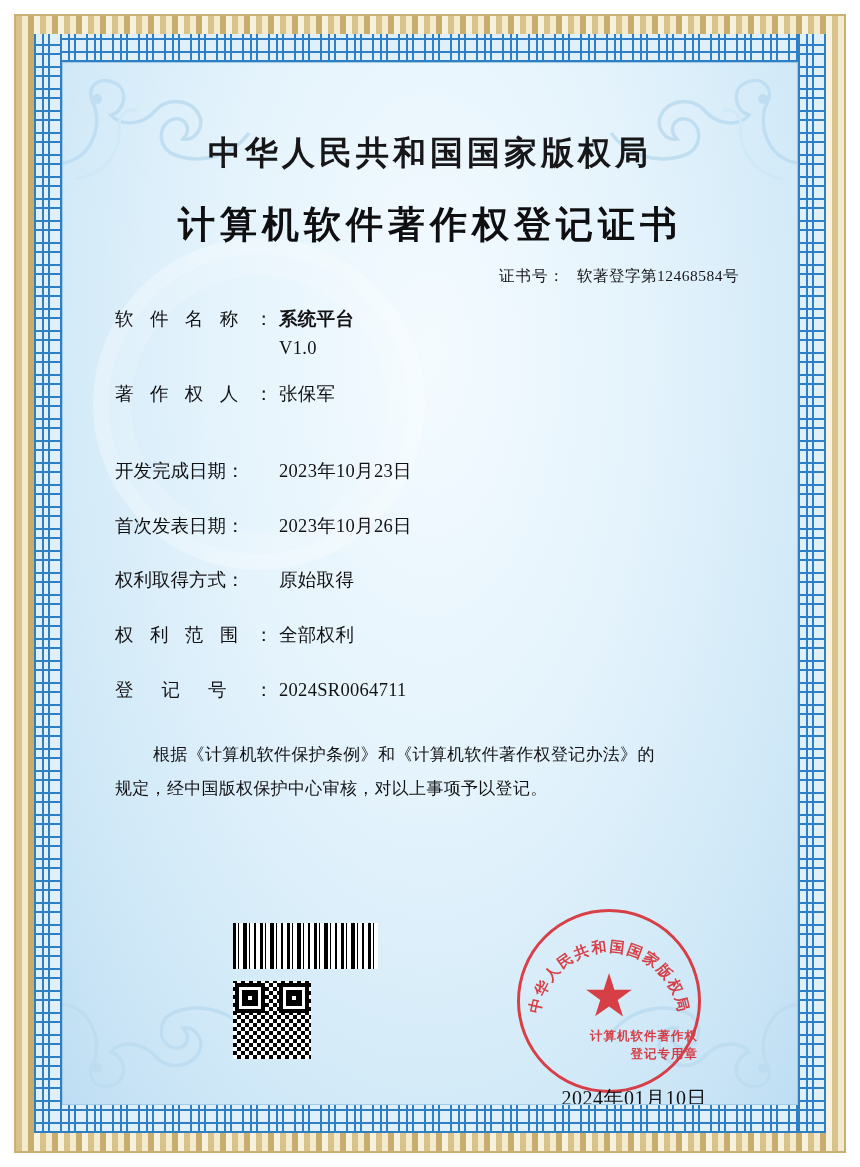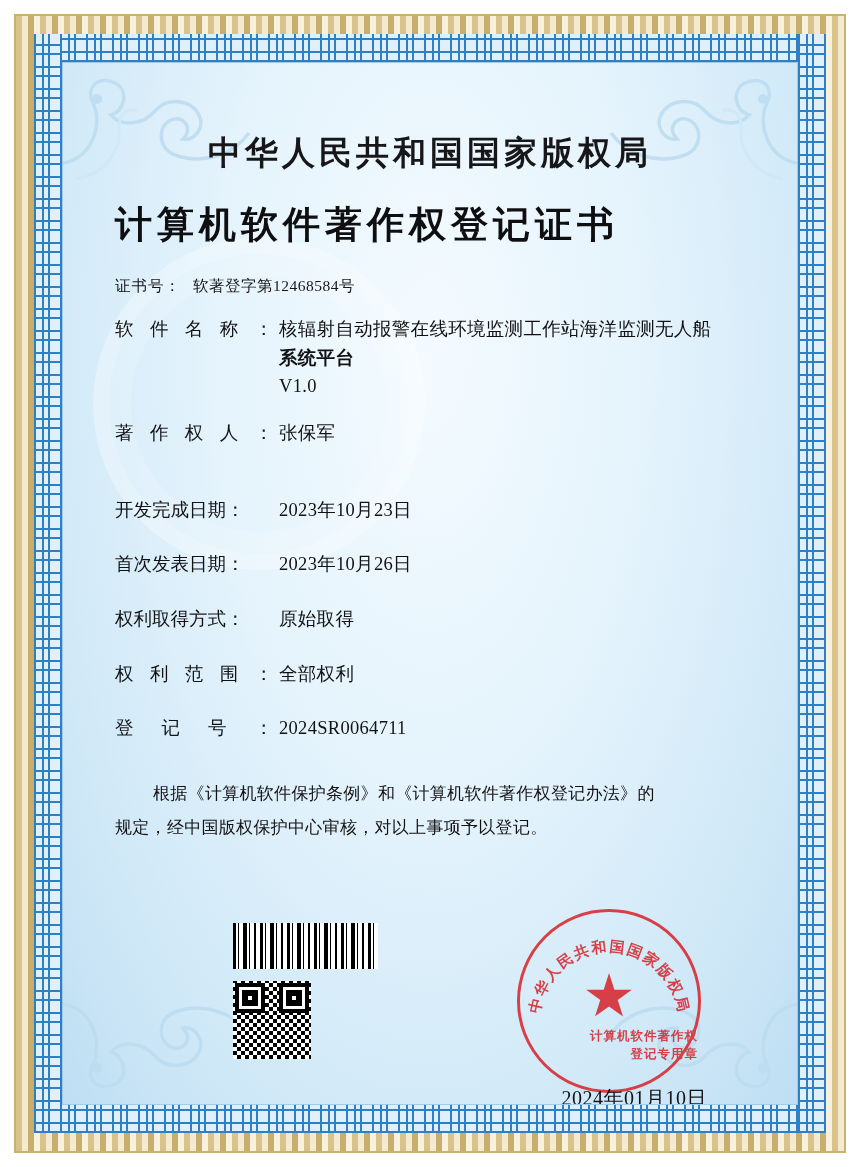--- a/index.html
+++ b/index.html
@@ -98,29 +98,30 @@
   }
   .org-title {
     text-align: center;
     font-size: 33px;
     font-weight: bold;
     letter-spacing: 4px;
     color: #17171a;
     margin-top: 22px;
   }
   .doc-title {
-    text-align: left;
+    text-align: center;
     font-size: 37px;
     font-weight: bold;
     letter-spacing: 5px;
     color: #0f0f12;
     margin-top: 24px;
   }
   .cert-no {
-    margin-top: 26px;
+    text-align: right;
+    margin-top: 16px;
     font-size: 15.5px;
     color: #16161a;
     letter-spacing: .5px;
     padding-right: 6px;
   }
   .cert-no .label { letter-spacing: 1px; }
   .cert-no .value { margin-left: 12px; }
 
   .fields { margin-top: 18px; }
   .field-row {
@@ -305,21 +306,20 @@
 
         <div class="field-row">
           <div class="field-label spread">
             <span>软</span>
             <span>件</span>
             <span>名</span>
             <span>称</span>
             <span>：</span>
           </div>
           <div class="field-value">
-            <span>核辐射自动报警在线环境监测工作站海洋监测无人船</span>
             <span class="line2">系统平台</span>
             <span class="version">V1.0</span>
           </div>
         </div>
 
         <div class="field-row" style="margin-top:18px">
           <div class="field-label spread">
             <span>著</span>
             <span>作</span>
             <span>权</span>

